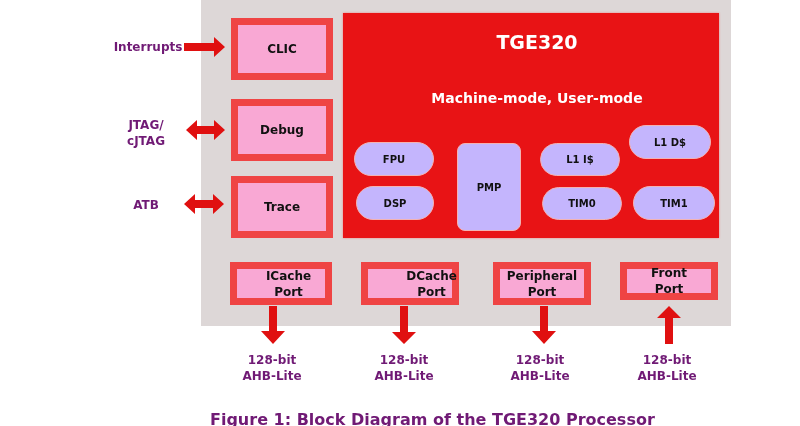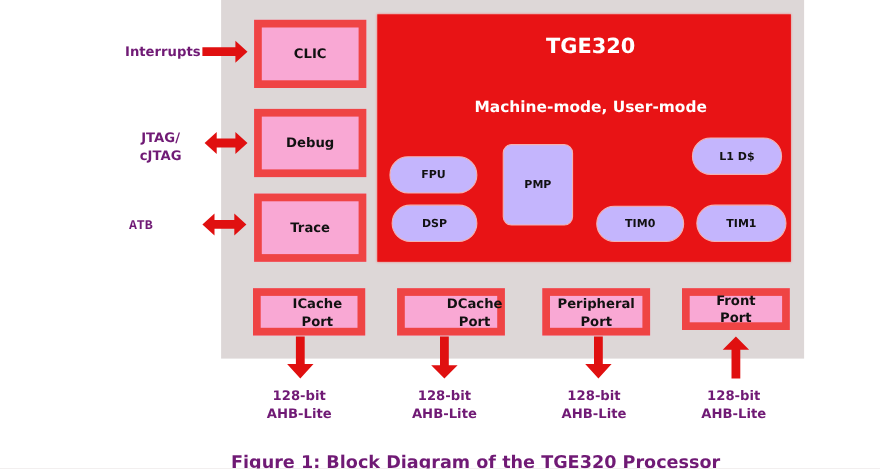--- a/index.html
+++ b/index.html
@@ -30,34 +30,37 @@
 <div class="abs box" style="left:231px;top:99px;width:102px;height:62px;">
   <span>Debug</span>
 </div>
 <div class="abs box" style="left:231px;top:176px;width:102px;height:62px;">
   <span>Trace</span>
 </div>
 
 <div class="abs lbl" style="left:110px;top:39px;width:76px;">Interrupts</div>
 <div class="abs lbl" style="left:120px;top:117px;width:52px;white-space:pre-line;">JTAG/
 cJTAG</div>
-<div class="abs lbl" style="left:108px;top:197px;width:40px;font-family:Liberation Mono, monospace;">ATB</div>
+<div class="abs lbl" style="left:126px;top:197px;width:40px;">ATB</div>
 
 <div class="abs core">
   <div class="abs core-title" style="top:18px;font-size:19px;">TGE320</div>
   <div class="abs core-title" style="top:77px;font-size:14px;">Machine-mode, User-mode</div>
 
   <div class="abs pill" style="left:11px;top:129px;width:80px;height:34px;">
     <span>FPU</span>
     </div>
   <div class="abs pill" style="left:13px;top:173px;width:78px;height:34px;">
     <span>DSP</span>
     </div>
-  <div class="abs pill" style="left:114px;top:118px;width:64px;height:74px;border-radius:8px;">
+  <div class="abs pill" style="left:114px;top:130px;width:64px;height:88px;border-radius:8px;">
     <span>PMP</span>
+    </div>
+  <div class="abs pill" style="left:197px;top:130px;width:80px;height:33px;">
+    <span>L1 I$</span>
     </div>
   <div class="abs pill" style="left:286px;top:112px;width:82px;height:34px;">
     <span>L1 D$</span>
     </div>
   <div class="abs pill" style="left:199px;top:174px;width:80px;height:33px;">
     <span>TIM0</span>
     </div>
   <div class="abs pill" style="left:290px;top:173px;width:82px;height:34px;">
     <span>TIM1</span>
     </div>

